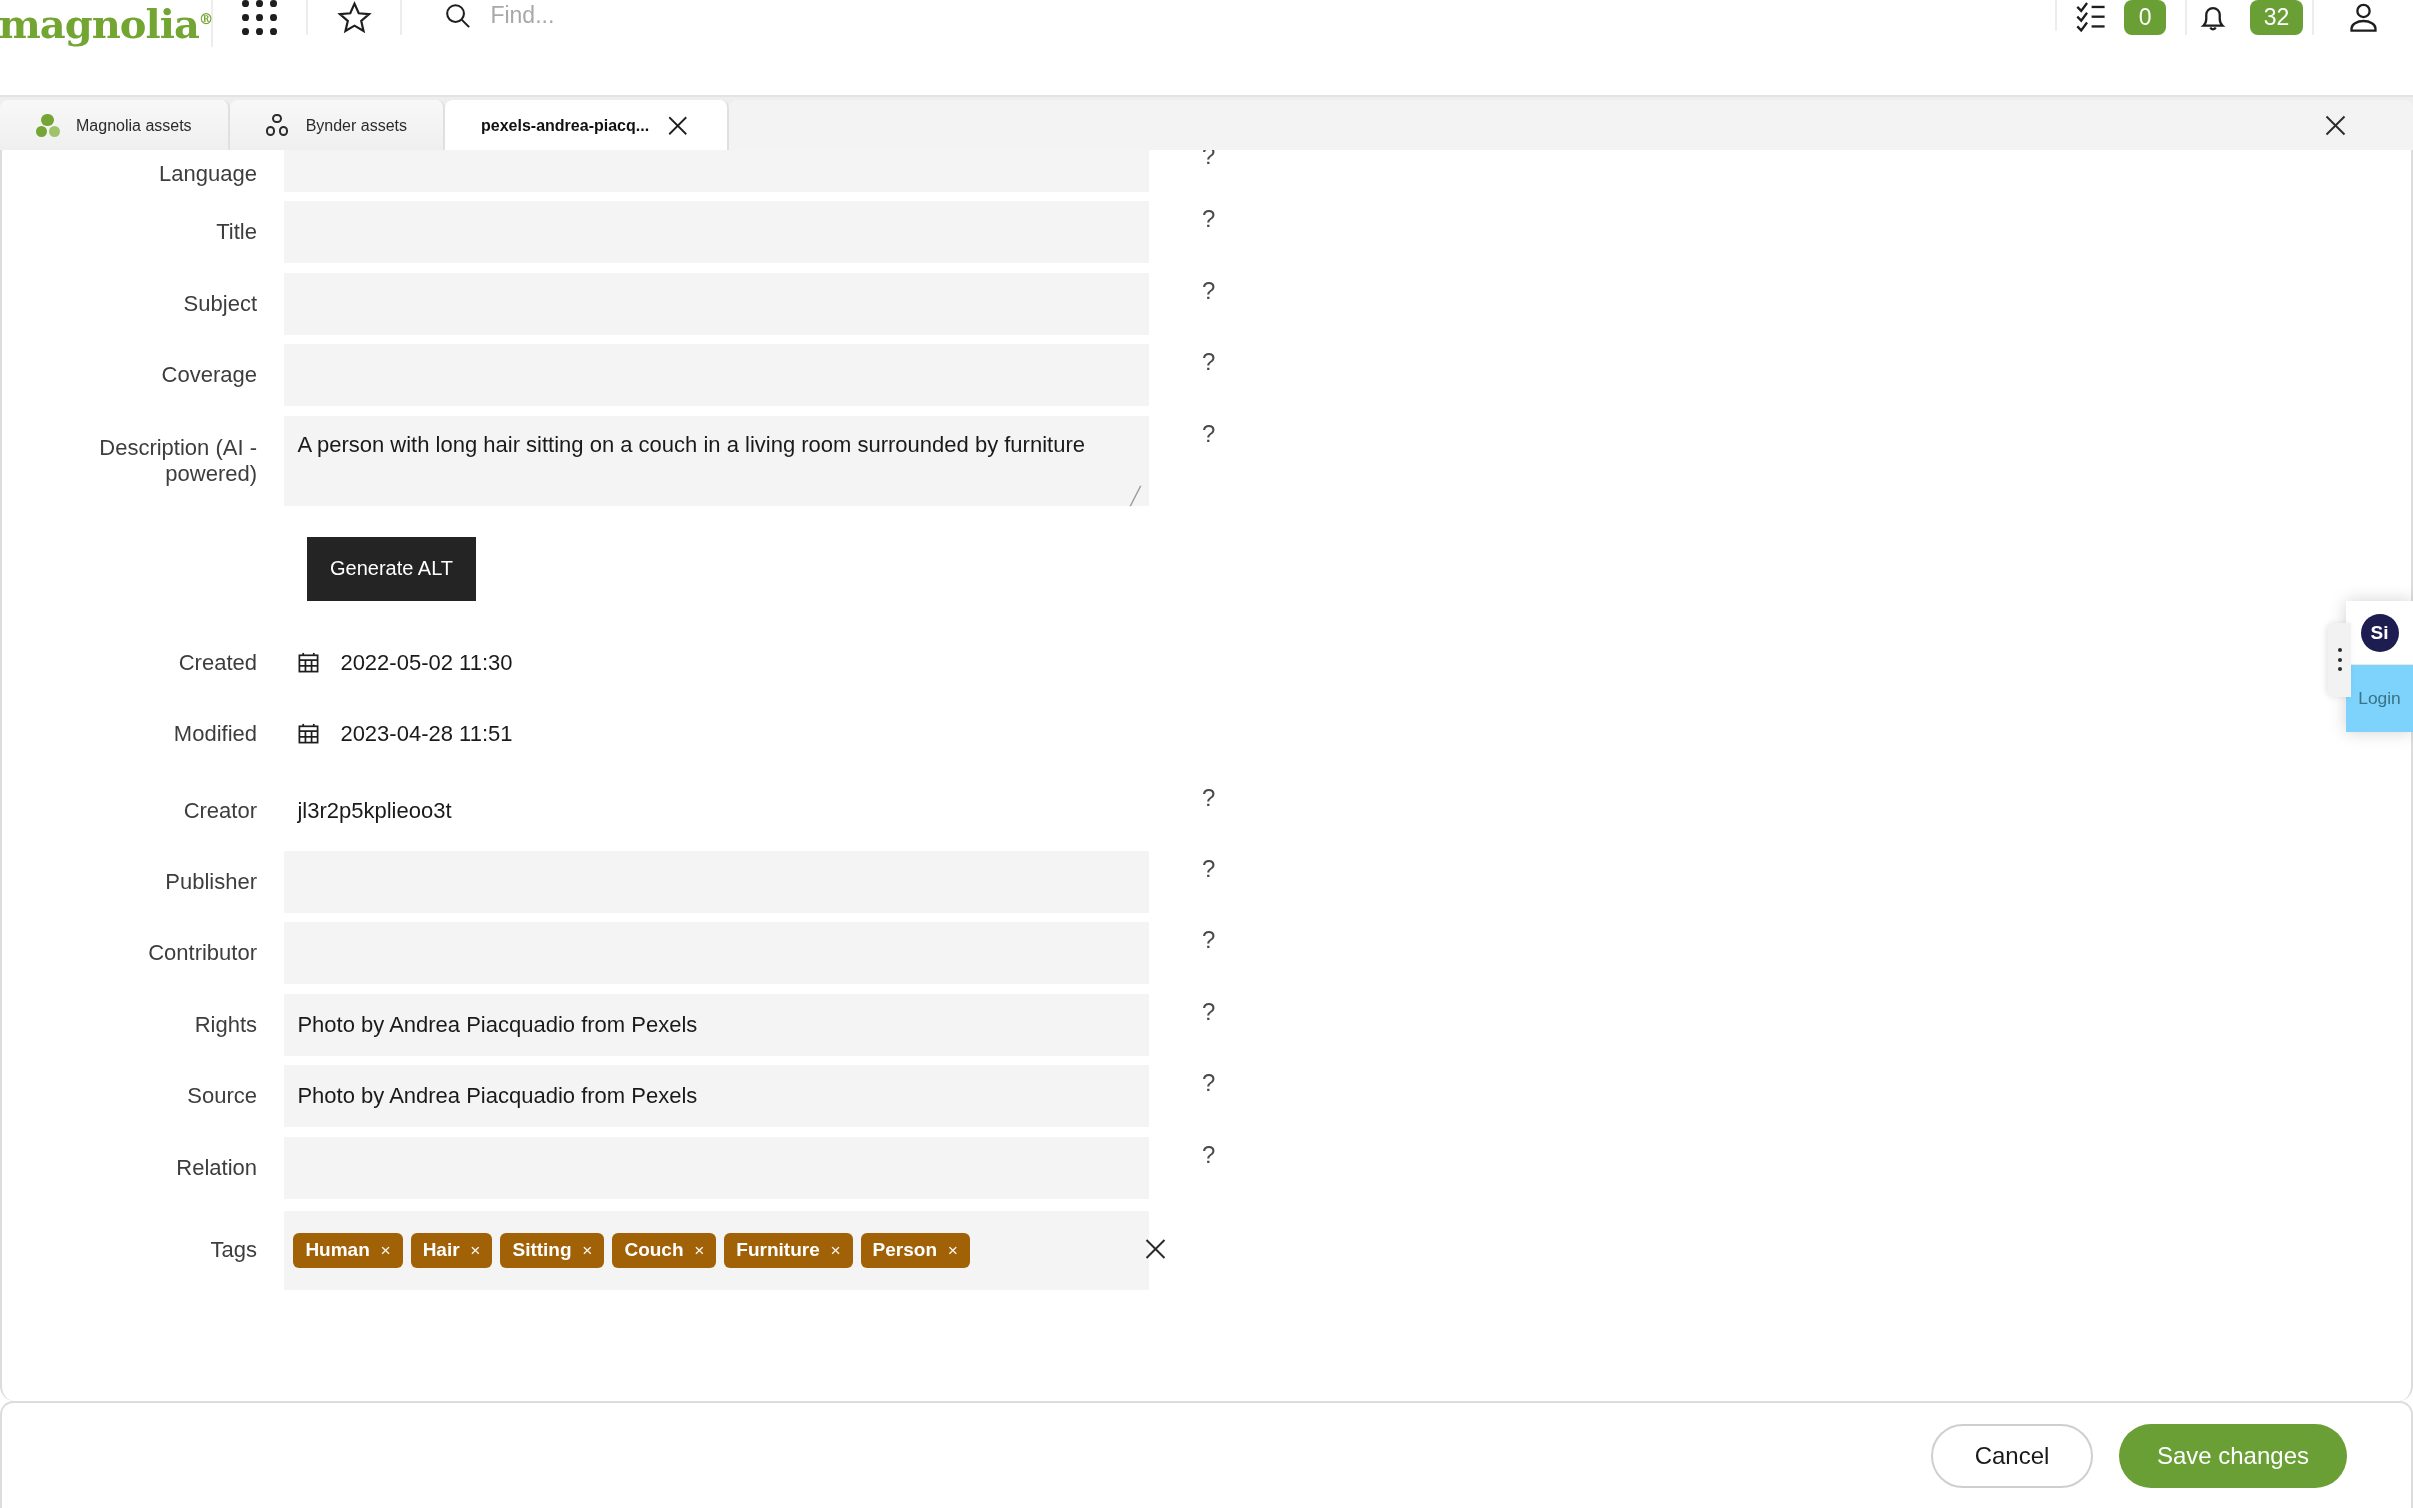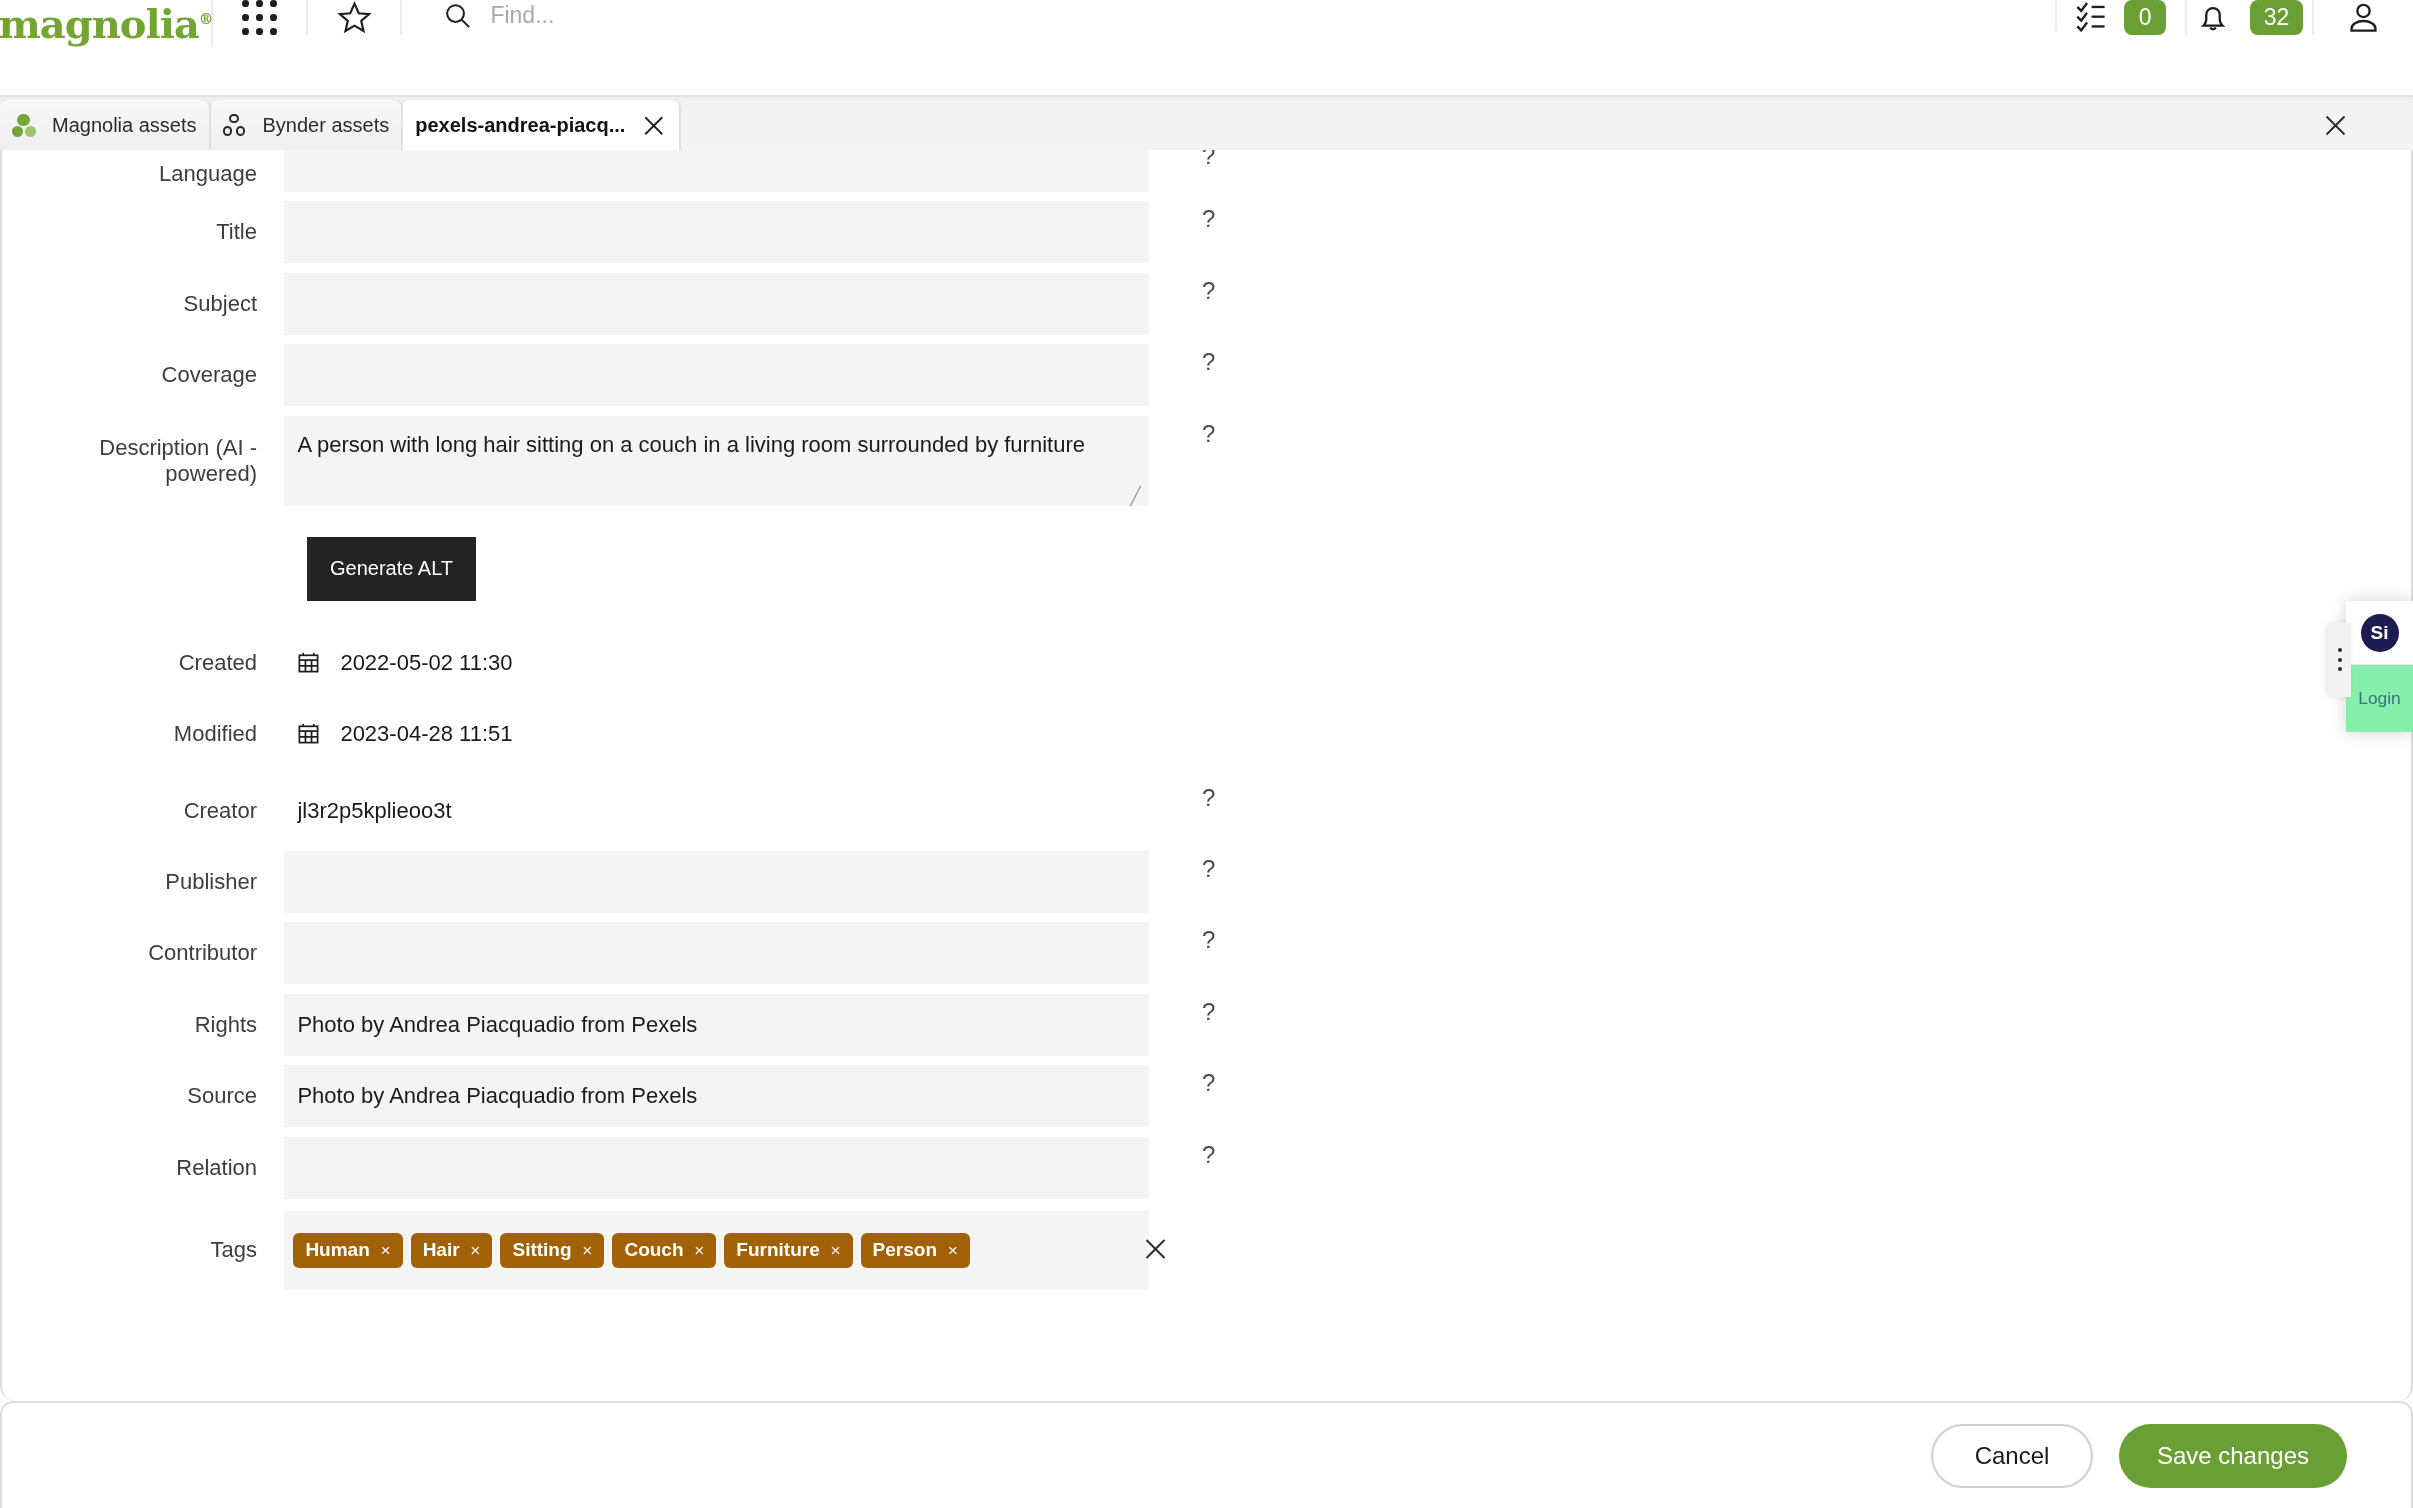--- a/index.html
+++ b/index.html
@@ -65,25 +65,25 @@
   .tab-bar {
     position: absolute; top: 97px; left: 0;
     width: 2413px; height: 54px;
     background: #eeeeee;
     display: flex; align-items: flex-end;
   }
   .tab {
     height: 51px;
     display: flex; align-items: center;
     gap: 16px;
-    padding: 0 12px;
+    padding: 0 36px;
     border-radius: 8px 8px 0 0;
     background: linear-gradient(#f8f8f8, #efefef);
     border-right: 2px solid #e0e0e0;
-    font-size: 20px; color: #2b2b2b;
+    font-size: 16px; color: #2b2b2b;
     white-space: nowrap;
   }
   .tab.active {
     background: #ffffff;
     font-weight: 700;
     color: #111;
   }
   .tab-spacer { flex: 1 1 auto; height: 51px; background: #f3f3f3; border-radius: 8px 8px 0 0;
     display:flex; align-items:center; justify-content:flex-end; padding-right: 64px; }
   .tab-close { cursor: pointer; display:flex; align-items:center; }
@@ -249,21 +249,21 @@
     height: 64px; display: flex; align-items: center; justify-content: center;
     border-bottom: 1.3px solid #e9e9e9;
   }
   .fw-avatar {
     width: 38px; height: 38px; border-radius: 50%;
     background: #1d1d52; color: #ffffff;
     display: flex; align-items: center; justify-content: center;
     font-size: 19px; font-weight: 700;
   }
   .fw-bottom {
-    height: 67px; background: #86efac;
+    height: 67px; background: #7dd3fc;
     display: flex; align-items: center; justify-content: center;
   }
   .fw-login { font-size: 17.4px; color: #3b7285; cursor: pointer; }
   .fw-handle {
     position: absolute; left: -18px; top: 21.5px;
     width: 23px; height: 74px;
     background: #f2f2f2;
     border-radius: 6.7px 0 0 6.7px;
     box-shadow: -2px 0 6.7px rgba(0,0,0,.10);
     display: flex; align-items: center; justify-content: center;

